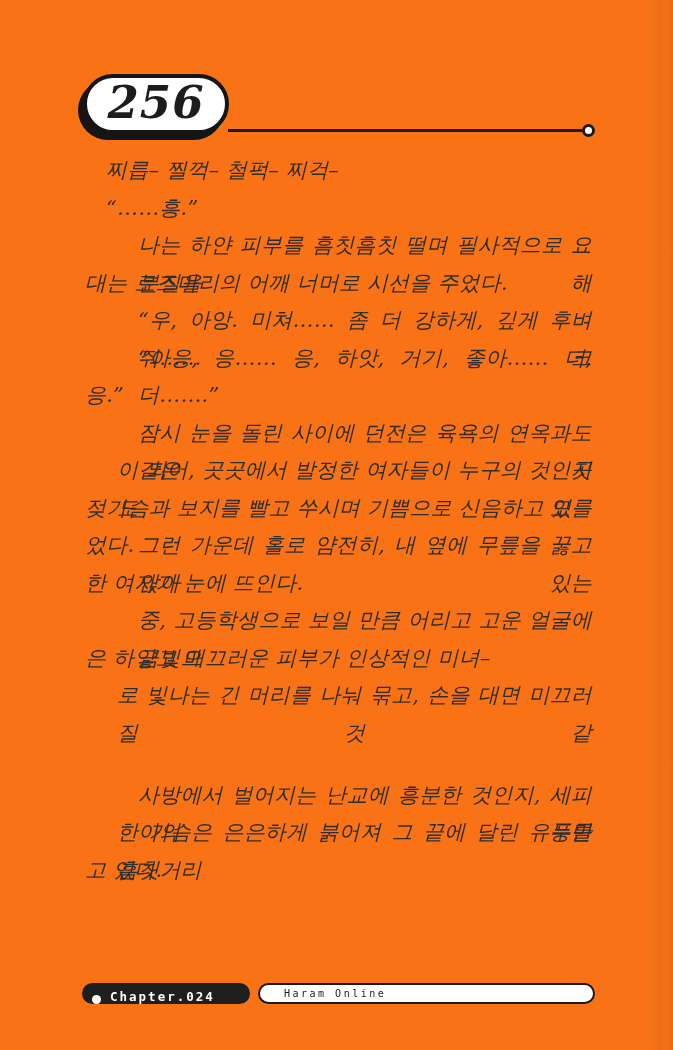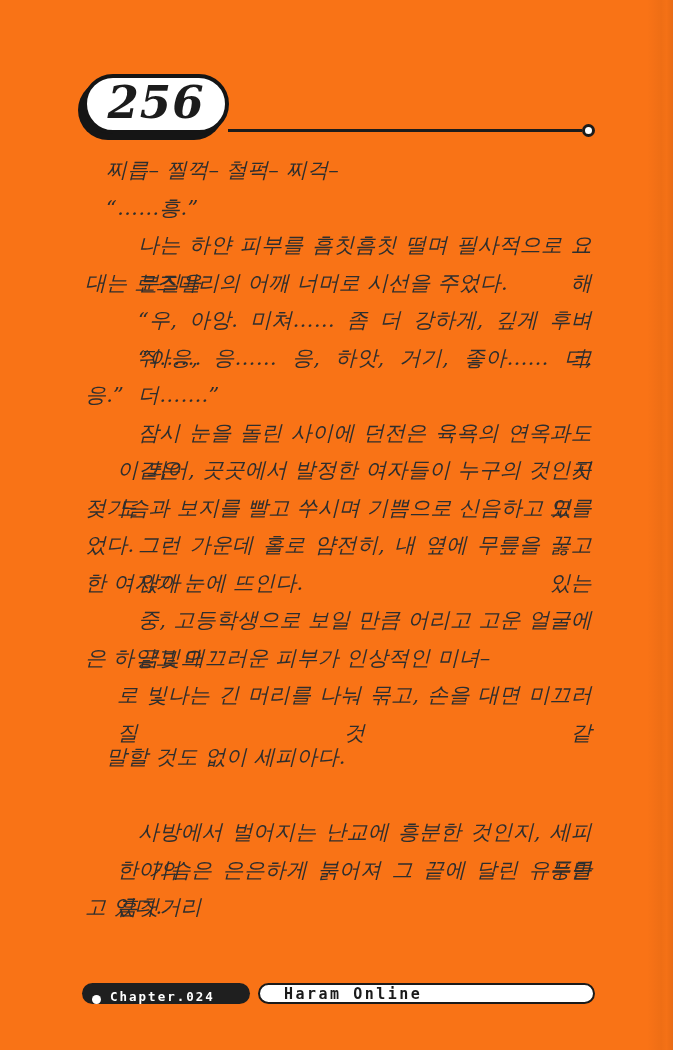--- a/index.html
+++ b/index.html
@@ -133,22 +133,22 @@
     border: 2.5px solid #1a1a1a;
     border-radius: 12px;
     box-sizing: border-box;
     display: flex;
     align-items: center;
     padding-left: 24px;
   }
   #series-badge .label {
     color: #1a1a1a;
     font-family: "DejaVu Sans Mono", "Liberation Mono", monospace;
-    font-weight: bold;
-    font-size: 15px;
+    font-weight: normal;
+    font-size: 10px;
     letter-spacing: 2.5px;
     white-space: nowrap;
   }
 </style>
 </head>
 <body>
 
 <div id="page">
 
   <div id="header">
@@ -169,21 +169,20 @@
       <div class="line">응.”</div>
       <div class="line fill indent">잠시 눈을 돌린 사이에 던전은 육욕의 연옥과도 같은 곳</div>
       <div class="line fill">이 되어, 곳곳에서 발정한 여자들이 누구의 것인지도 모를</div>
       <div class="line">젖가슴과 보지를 빨고 쑤시며 기쁨으로 신음하고 있었다.</div>
       <div class="line fill indent">그런 가운데 홀로 얌전히, 내 옆에 무릎을 꿇고 앉아 있는</div>
       <div class="line">한 여자가 눈에 뜨인다.</div>
       <div class="line fill indent">중, 고등학생으로 보일 만큼 어리고 고운 얼굴에 금빛으</div>
       <div class="line">은 하얗고 매끄러운 피부가 인상적인 미녀–</div>
       <div class="line fill">로 빛나는 긴 머리를 나눠 묶고, 손을 대면 미끄러질 것 같</div>
       <div class="gap" style="height: 24px;"></div>
-      <div class="line indent">말할 것도 없이 세피아다.</div>
       <div class="gap" style="height: 38px;"></div>
       <div class="line fill indent">사방에서 벌어지는 난교에 흥분한 것인지, 세피아의 풍만</div>
       <div class="line fill">한 가슴은 은은하게 붉어져 그 끝에 달린 유두를 흠칫거리</div>
       <div class="line">고 있다.</div>
     </div>
 
   <div id="footer">
     <div id="chapter-badge">
       <span class="dot"></span>
       <span class="label">Chapter.024</span>

